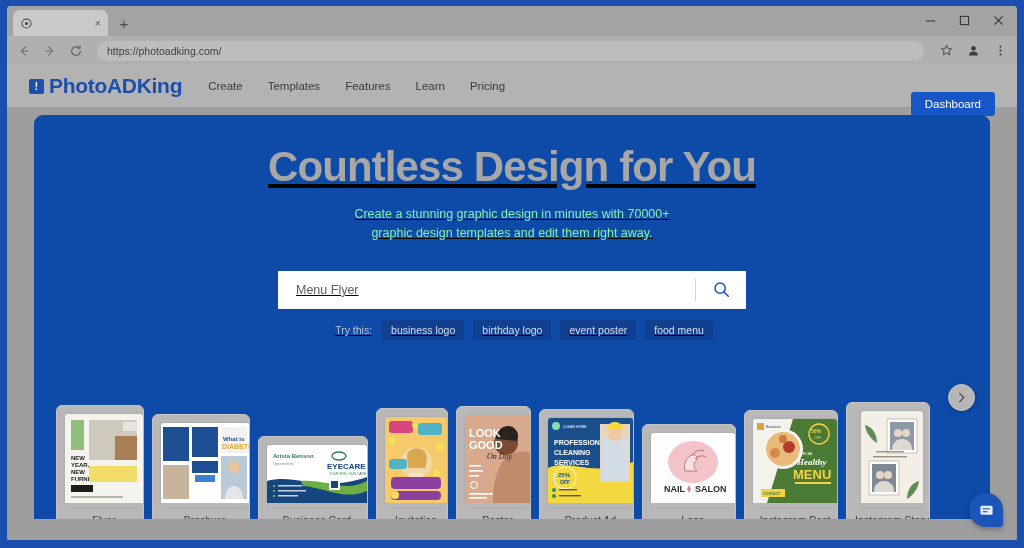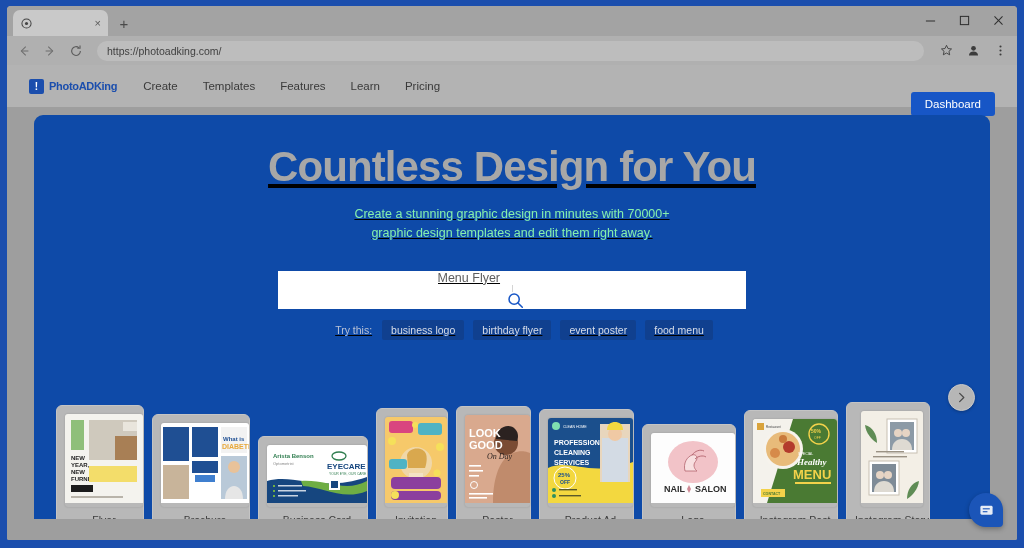--- a/index.html
+++ b/index.html
@@ -95,21 +95,21 @@
     position: relative;
   }
   .logo { display: flex; align-items: center; gap: 5px; margin-right: 26px; }
   .logo-mark {
     width: 15px; height: 15px; background: #1b4ead;
     border-radius: 2px; color: #fff;
     display: flex; align-items: center; justify-content: center;
     font-size: 10px; font-weight: bold;
   }
   .logo-text {
-    font-size: 11px; font-weight: bold; color: #1b4ead;
+    font-size: 21px; font-weight: bold; color: #1b4ead;
     letter-spacing: -0.3px;
     text-align: right;
   }
   .nav { display: flex; gap: 25px; }
   .nav-link { font-size: 11.5px; color: #3a3a3a; white-space: nowrap; }
   .dash-btn {
     position: absolute; right: 22px;
     background: #1756c6; color: #ffffff;
     font-size: 11.5px;
     padding: 6px 14px; border-radius: 3px;
@@ -142,21 +142,20 @@
   }
   .search-row {
     display: flex; justify-content: center;
     margin-top: 27px;
   }
   .searchbox {
     width: 468px; height: 38px;
     background: #ffffff;
     display: flex; align-items: center;
     padding: 0 6px 0 18px;
-    flex-direction: column;
   }
   .search-input {
     flex: 1; border: none; outline: none;
     font-size: 12.5px; color: #5d5d5d;
     font-family: "Liberation Sans", sans-serif;
     background: transparent;
   }
   .search-sep { width: 1px; height: 22px; background: #d4d4d4; margin-right: 12px; }
   .search-btn {
     width: 26px; height: 26px; margin-right: 6px;
@@ -336,21 +335,21 @@
                   <circle cx="8.4" cy="8.4" r="6" fill="none" stroke="#1756c6" stroke-width="1.8"></circle>
                   <line x1="12.9" y1="12.9" x2="18" y2="18" stroke="#1756c6" stroke-width="1.8" stroke-linecap="round"></line>
                 </svg>
               </div>
             </div>
           </div>
 
           <div class="trythis">
             <span class="trythis-label">Try this:</span>
             <span class="chip">business logo</span>
-            <span class="chip">birthday flyer</span>
+            <span class="chip">birthday logo</span>
             <span class="chip">event poster</span>
             <span class="chip">food menu</span>
           </div>
 
           <div class="carousel">
 
             <div class="tcard">
               <div class="tcard-thumb">
                 <svg width="78" height="89" viewBox="0 0 78 89">
                   <rect width="78" height="89" fill="#f4f3ee"></rect>

